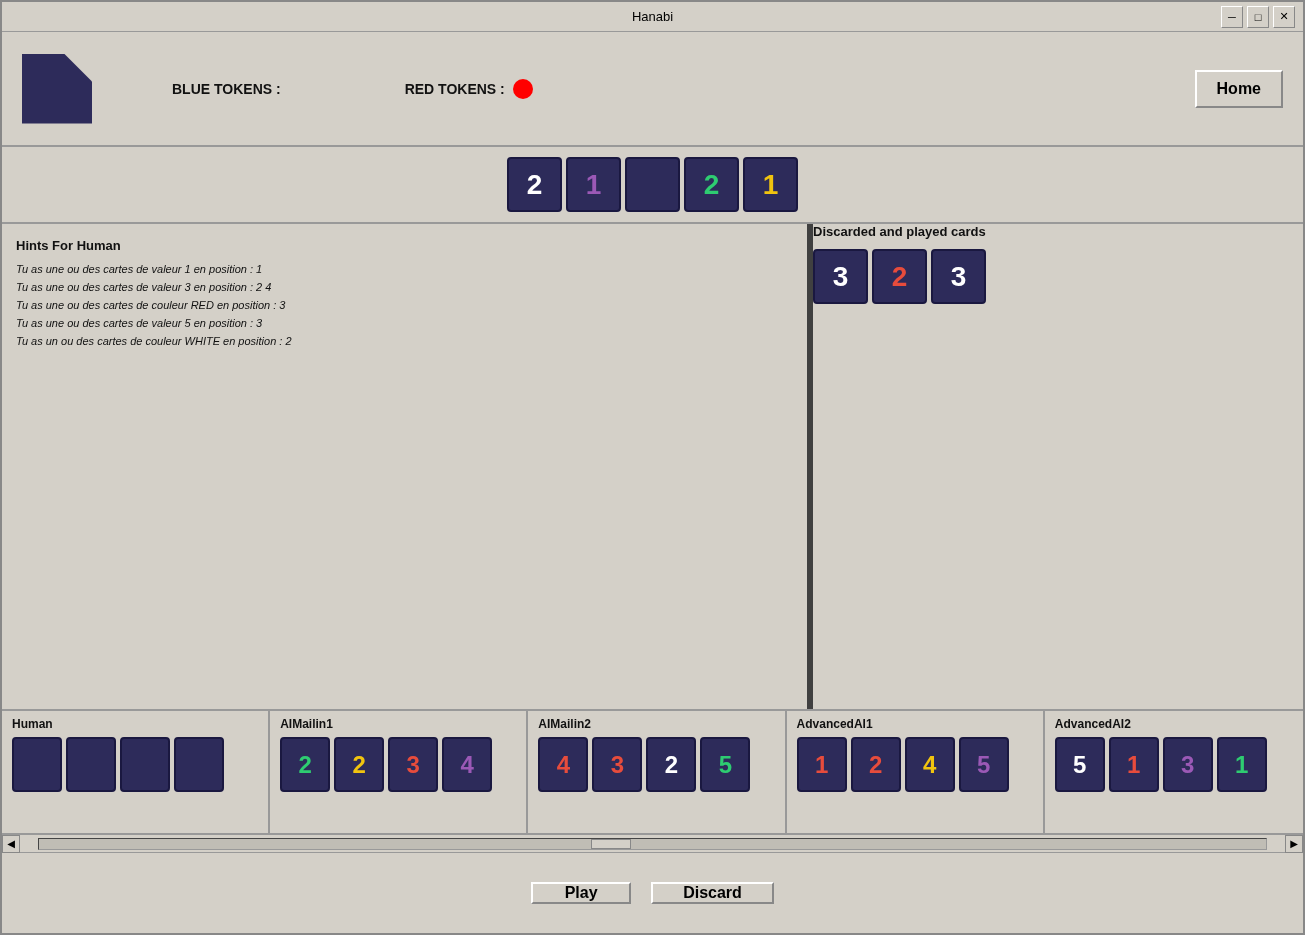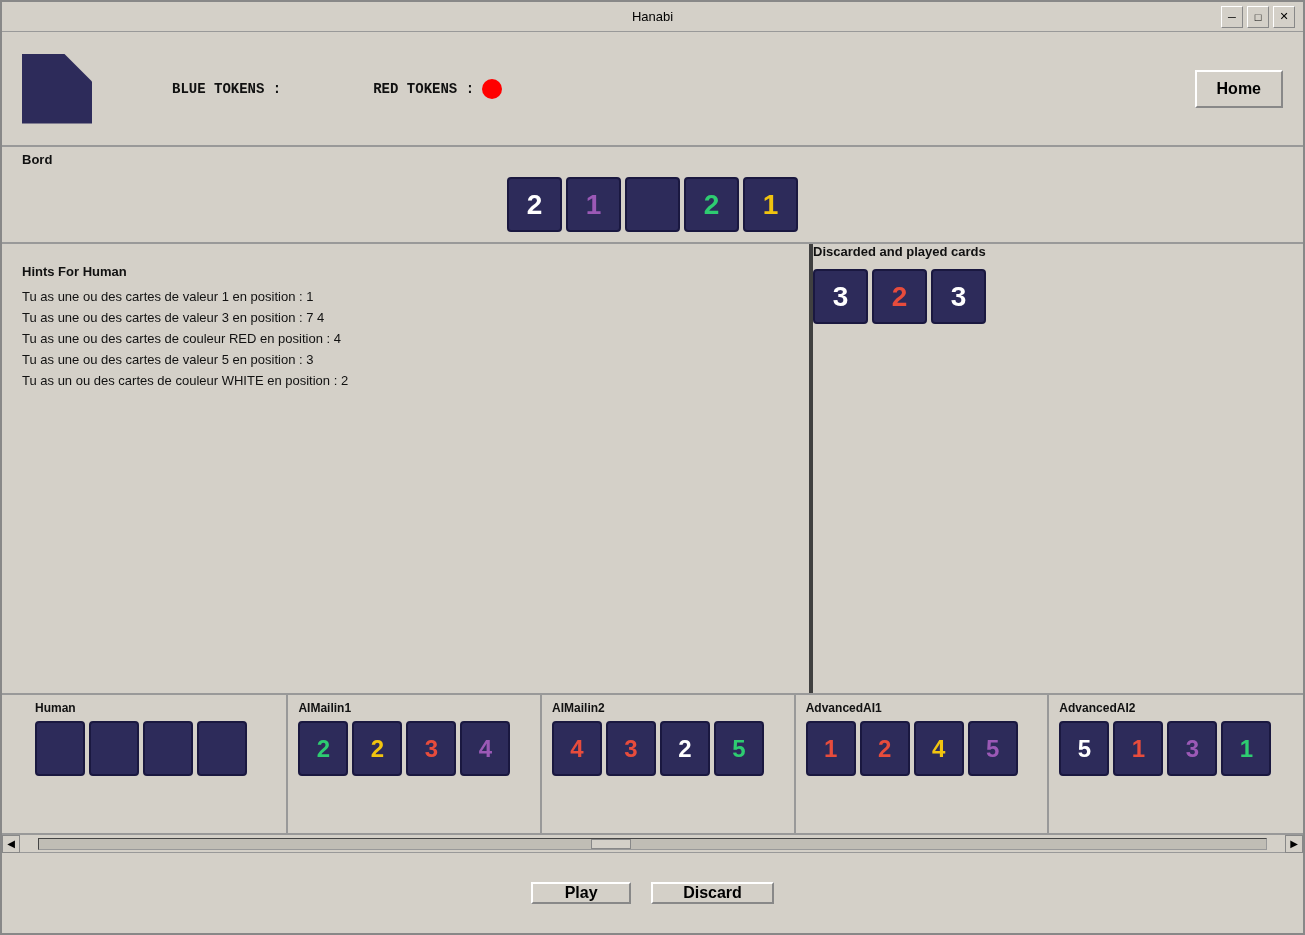--- a/index.html
+++ b/index.html
@@ -69,24 +69,23 @@
     .logo {
       width: 70px;
       height: 70px;
       background: #2d2b5a;
       clip-path: polygon(0 0, 60% 0, 100% 40%, 100% 100%, 0 100%);
       flex-shrink: 0;
     }
     .tokens-area {
       display: flex;
       align-items: center;
-      gap: 60px;
+      gap: 92px;
       margin-left: 80px;
       flex: 1;
-      font-family: Liberation Mono, monospace;
     }
     .token-label {
       font-size: 14px;
       font-weight: bold;
       color: #111;
     }
     .red-token {
       width: 20px;
       height: 20px;
       background: red;
@@ -153,35 +152,36 @@
     .middle-section {
       display: flex;
       flex: 1;
       border-bottom: 2px solid #999;
       overflow: hidden;
     }
 
     
     .hints-panel {
       flex: 1;
-      border-right: 4px solid #404040;
-      background: #d4d0c8;
-      padding: 20px;
+      border-right: 6px solid #404040;
+      background: #d4d0c8;
+      padding: 14px;
       overflow-y: auto;
     }
     .hints-title {
       font-size: 13px;
       font-weight: bold;
       margin-bottom: 10px;
       color: #111;
     }
     .hint-line {
-      font-size: 13px;
+      font-size: 11px;
       color: #111;
       margin-bottom: 6px;
+      font-style: italic;
     }
 
     
     .discarded-panel {
       width: 490px;
       background: #d4d0c8;
       padding: 0;
     }
     .discarded-title {
       font-size: 13px;
@@ -191,25 +191,24 @@
     }
     .discarded-cards {
       display: flex;
       gap: 4px;
       flex-wrap: wrap;
     }
 
     
     .players-section {
       background: #d4d0c8;
-      height: 140px;
+      height: 124px;
       border-bottom: 2px solid #999;
       display: flex;
       overflow: hidden;
-      padding-left: 23px;
     }
     .player-area {
       border-right: 2px solid #999;
       padding: 6px 10px;
       min-width: 0;
     }
     .player-name {
       font-size: 12px;
       font-weight: bold;
       color: #111;
@@ -312,21 +311,20 @@
       <span class="token-label">BLUE TOKENS :</span>
       <span style="display:flex;align-items:center;padding-left:32px;">
         <span class="token-label">RED TOKENS :</span>
         <span class="red-token"></span>
       </span>
     </div>
     <button class="home-btn">Home</button>
   </div>
 
   <div class="board-section">
-    <div class="board-label">Bord</div>
     <div class="board-cards">
       <div class="card card-white">
           <span>2</span>
         </div>
       <div class="card card-purple">
           <span>1</span>
         </div>
       <div class="card card-empty">
           <span></span>
         </div>
@@ -337,22 +335,22 @@
           <span>1</span>
         </div>
     </div>
   </div>
 
   <div class="middle-section">
 
     <div class="hints-panel">
       <div class="hints-title">Hints For Human</div>
       <div class="hint-line">Tu as une ou des cartes de valeur 1 en position : 1</div>
-      <div class="hint-line">Tu as une ou des cartes de valeur 3 en position : 7 4</div>
-      <div class="hint-line">Tu as une ou des cartes de couleur RED en position : 4</div>
+      <div class="hint-line">Tu as une ou des cartes de valeur 3 en position : 2 4</div>
+      <div class="hint-line">Tu as une ou des cartes de couleur RED en position : 3</div>
       <div class="hint-line">Tu as une ou des cartes de valeur 5 en position : 3</div>
       <div class="hint-line">Tu as un ou des cartes de couleur WHITE en position : 2</div>
     </div>
 
     <div class="discarded-panel">
       <div class="discarded-title">Discarded and played cards</div>
       <div class="discarded-cards">
         <div class="card card-white">
             <span>3</span>
           </div>

